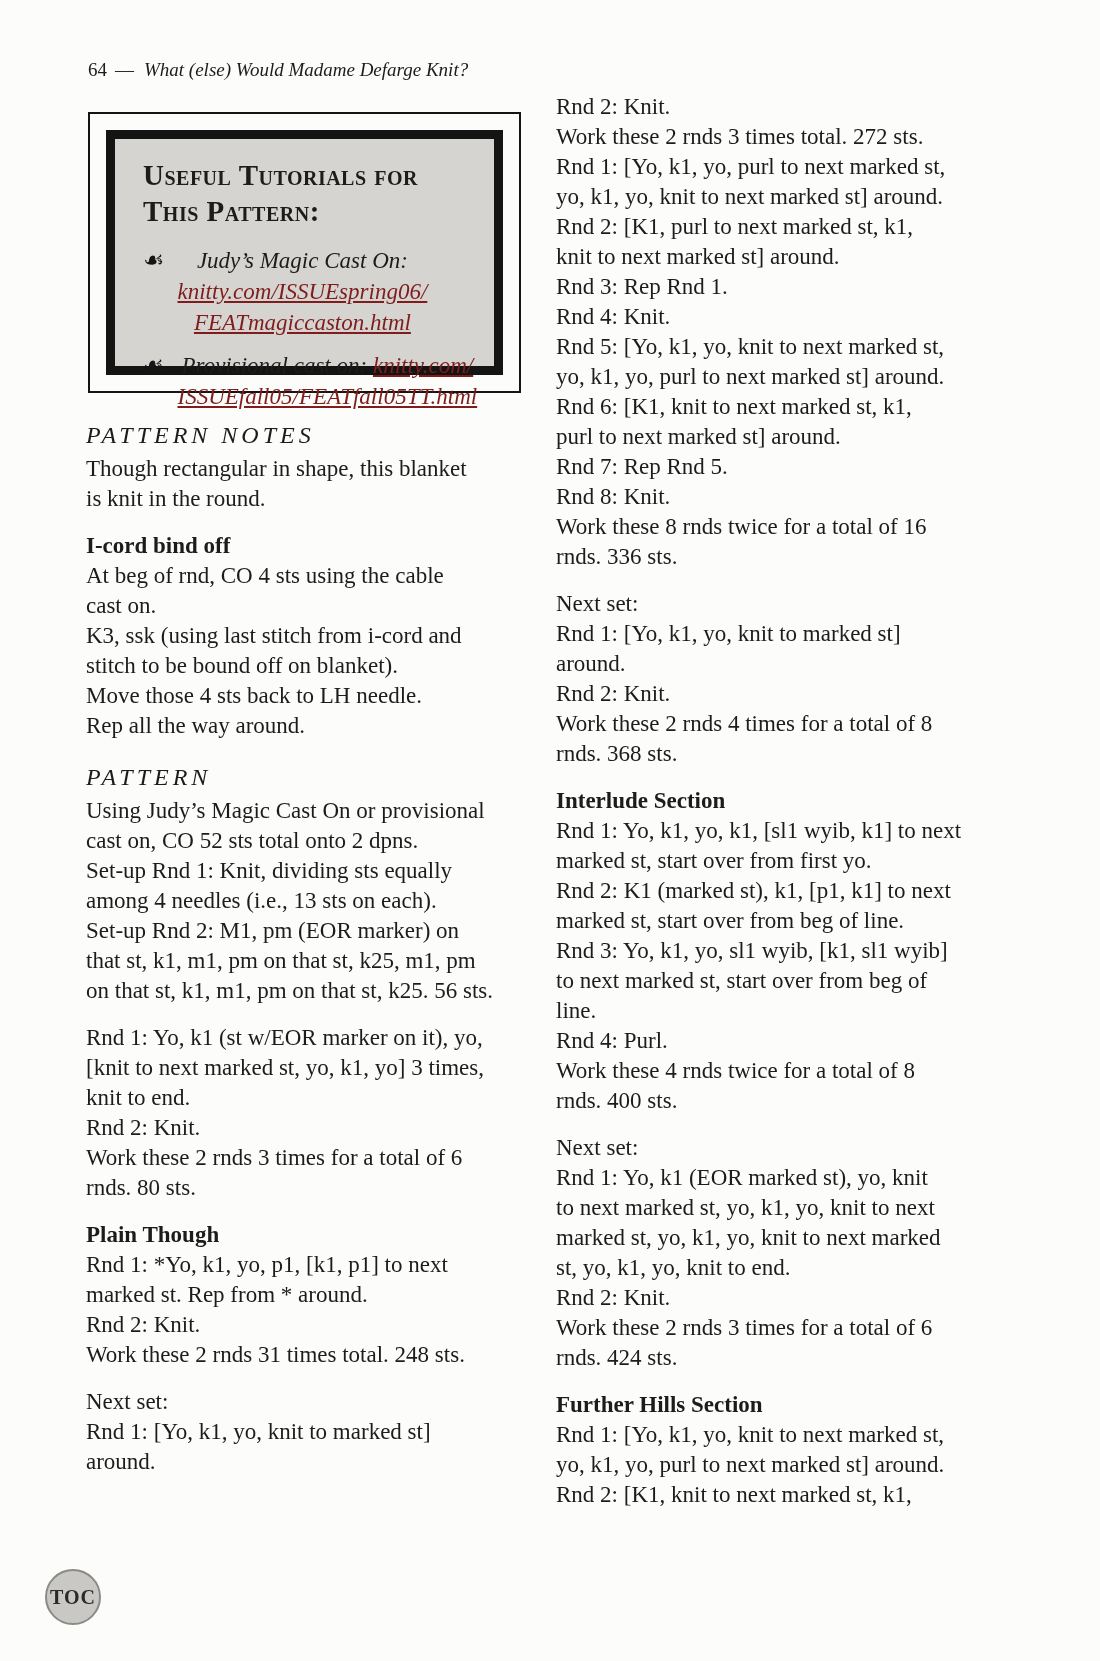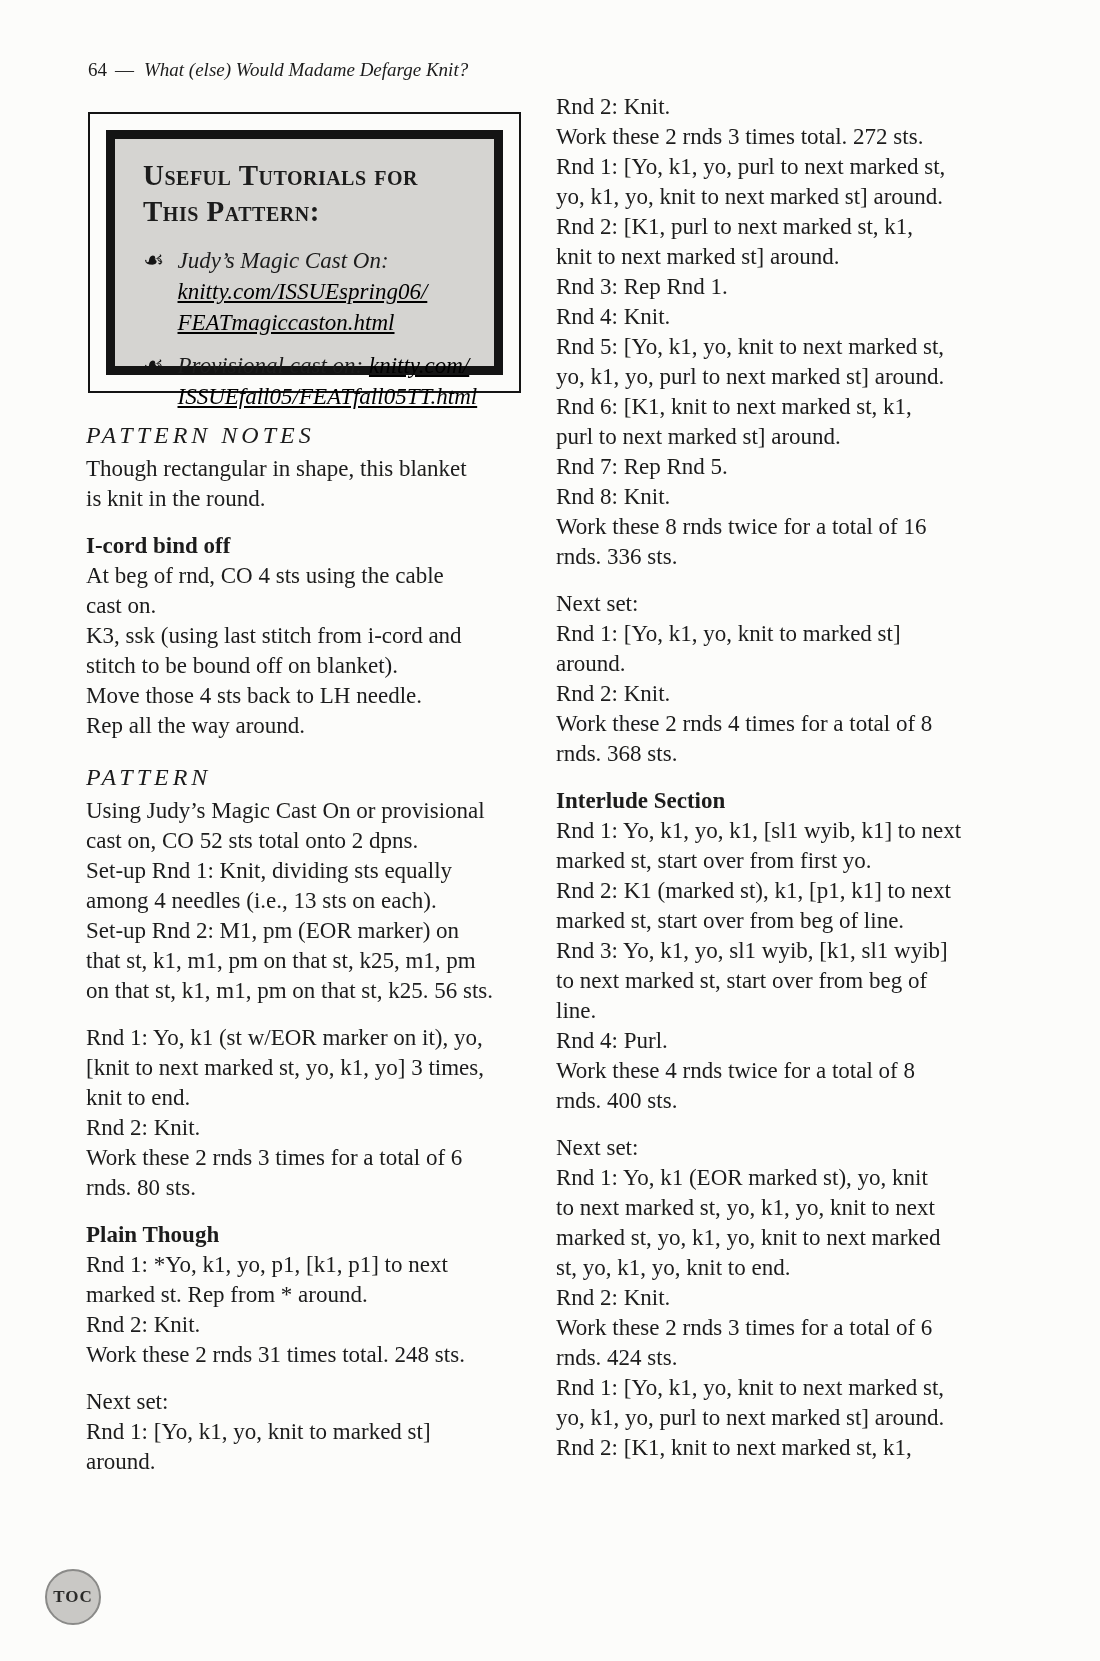--- a/index.html
+++ b/index.html
@@ -67,24 +67,24 @@
     line-height: 31px;
   }
   .bullet {
     font-family: "DejaVu Sans", sans-serif;
     font-style: normal;
     font-size: 24px;
     line-height: 31px;
     color: #141414;
     flex: 0 0 auto;
   }
-  .tut-text { min-width: 0; }
+  .tut-text { min-width: 0; text-align: center; }
   .tut-label { color: #1c1c1c; }
   .tut-link {
-    color: #000000;
+    color: #7f1d1d;
     text-decoration: underline;
     white-space: pre-line;
   }
 
   
   .column {
     position: absolute;
     width: 470px;
     font-size: 23px;
     line-height: 30px;
@@ -112,21 +112,21 @@
     width: 56px;
     height: 56px;
     border-radius: 50%;
     box-sizing: border-box;
     background: #c9c8c5;
     border: 2px solid #8a8a88;
     display: flex;
     align-items: center;
     justify-content: center;
     font-weight: bold;
-    font-size: 17px;
+    font-size: 20px;
     letter-spacing: 1px;
     color: #2a2a28;
     cursor: pointer;
   }
 </style>
 </head>
 <body>
 
 <div class="page">
 
@@ -227,20 +227,21 @@
 Work these 4 rnds twice for a total of 8
 rnds. 400 sts.</p>
       <p class="para body gap">Next set:
 Rnd 1: Yo, k1 (EOR marked st), yo, knit
 to next marked st, yo, k1, yo, knit to next
 marked st, yo, k1, yo, knit to next marked
 st, yo, k1, yo, knit to end.
 Rnd 2: Knit.
 Work these 2 rnds 3 times for a total of 6
 rnds. 424 sts.</p>
+      <p class="para subhead gap">Further Hills Section</p>
       <p class="para body">Rnd 1: [Yo, k1, yo, knit to next marked st,
 yo, k1, yo, purl to next marked st] around.
 Rnd 2: [K1, knit to next marked st, k1,</p>
     </div>
 
   <div class="toc-button">TOC</div>
 
 </div>
 
 </body></html>

